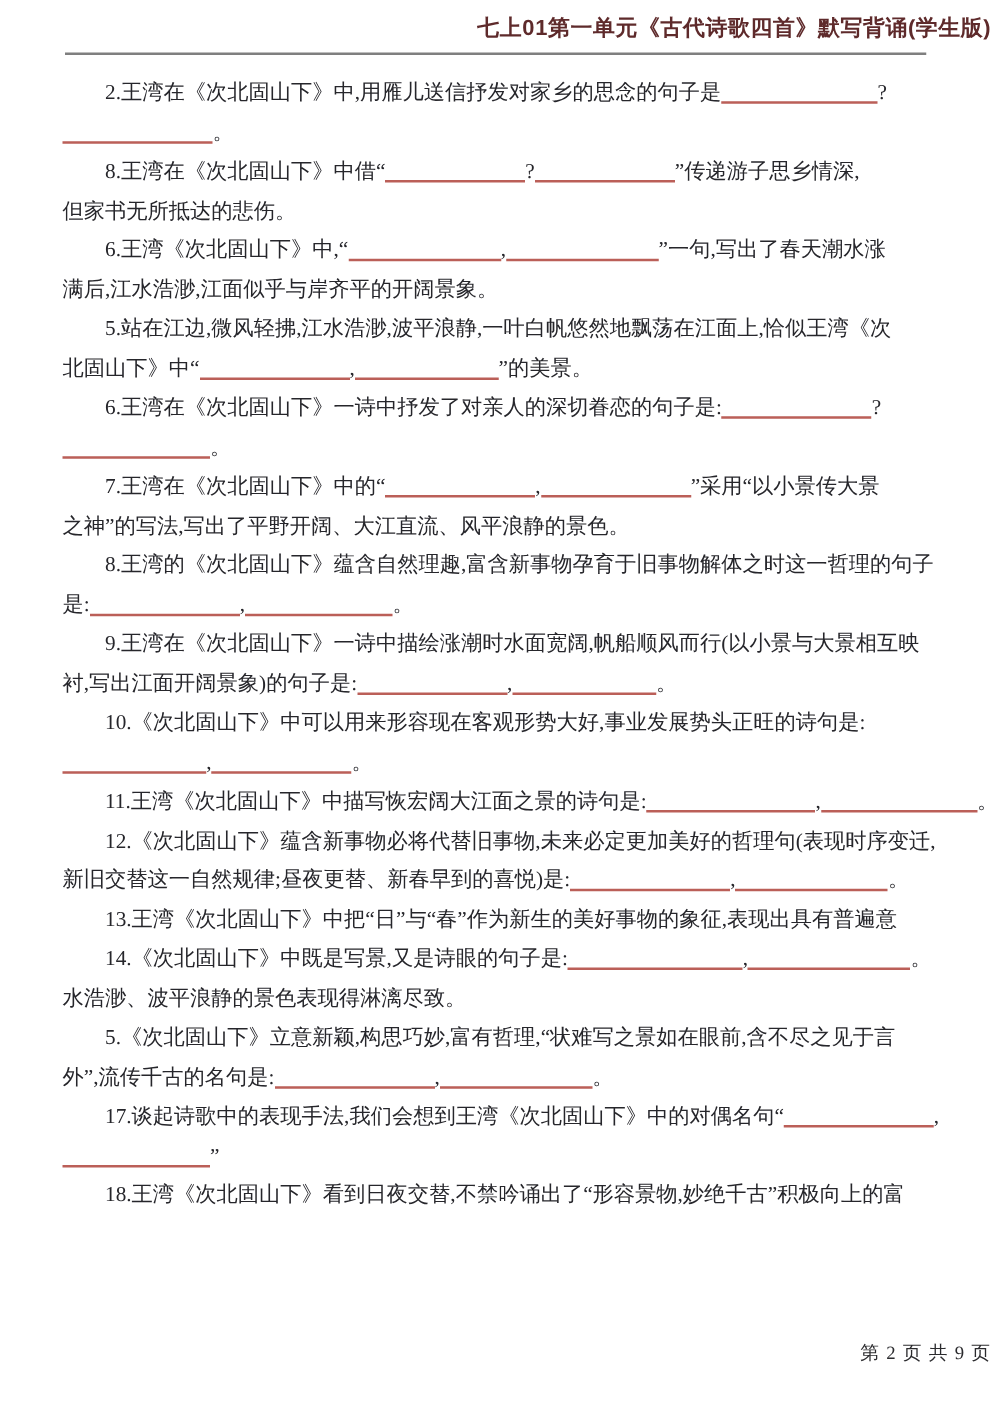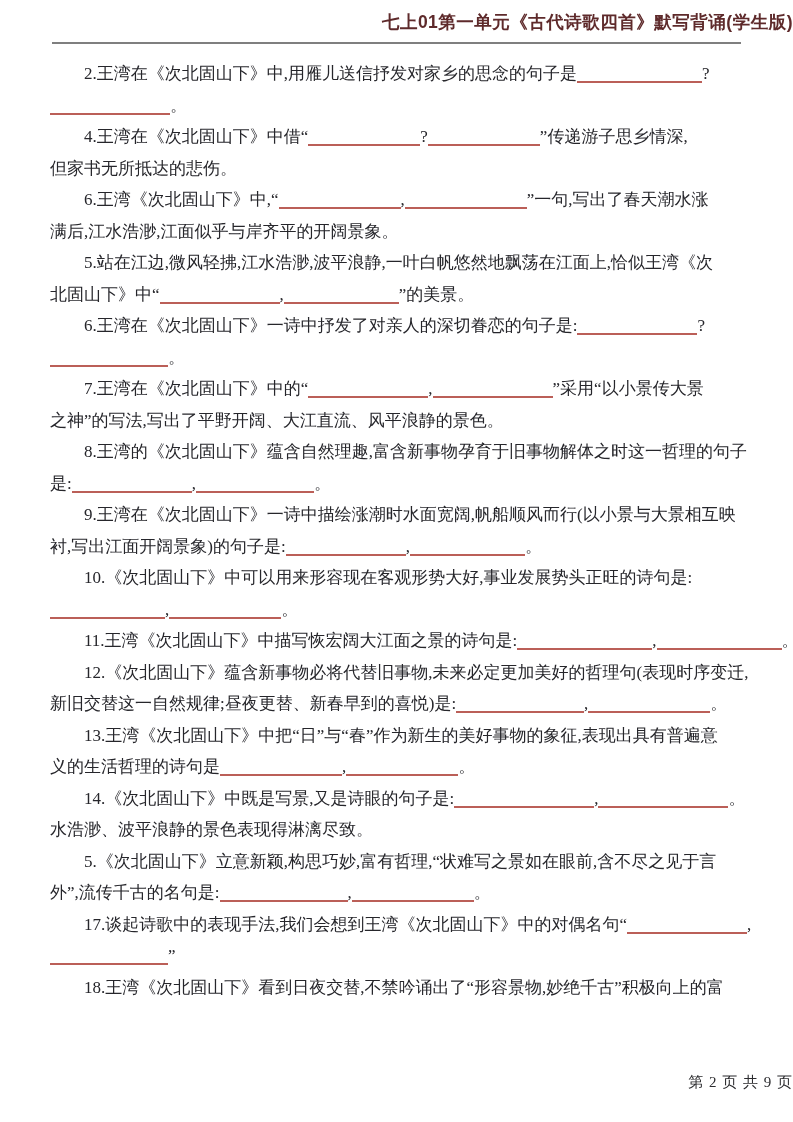--- a/index.html
+++ b/index.html
@@ -60,41 +60,40 @@
 
 <div class="page">
   <div class="header">
     <div class="title">七上01第一单元《古代诗歌四首》默写背诵(学生版)</div>
     <div class="rule"></div>
   </div>
 
   <div class="content">
       <div class="line indent"><span>2.王湾在《次北固山下》中,用雁儿送信抒发对家乡的思念的句子是</span><span class="blank" style="width: 125px;"></span><span>?</span></div>
       <div class="line"><span class="blank" style="width: 120px;"></span><span>。</span></div>
-      <div class="line indent"><span>4.王湾在《次北固山下》中借“</span><span class="blank" style="width: 112px;"></span><span>?</span><span class="blank" style="width: 112px;"></span><span>”传递游子思乡情深,</span></div>
+      <div class="line indent"><span>8.王湾在《次北固山下》中借“</span><span class="blank" style="width: 112px;"></span><span>?</span><span class="blank" style="width: 112px;"></span><span>”传递游子思乡情深,</span></div>
       <div class="line"><span>但家书无所抵达的悲伤。</span></div>
       <div class="line indent"><span>6.王湾《次北固山下》中,“</span><span class="blank" style="width: 122px;"></span><span>,</span><span class="blank" style="width: 122px;"></span><span>”一句,写出了春天潮水涨</span></div>
       <div class="line"><span>满后,江水浩渺,江面似乎与岸齐平的开阔景象。</span></div>
       <div class="line indent"><span>5.站在江边,微风轻拂,江水浩渺,波平浪静,一叶白帆悠然地飘荡在江面上,恰似王湾《次</span></div>
       <div class="line"><span>北固山下》中“</span><span class="blank" style="width: 120px;"></span><span>,</span><span class="blank" style="width: 115px;"></span><span>”的美景。</span></div>
       <div class="line indent"><span>6.王湾在《次北固山下》一诗中抒发了对亲人的深切眷恋的句子是:</span><span class="blank" style="width: 120px;"></span><span>?</span></div>
       <div class="line"><span class="blank" style="width: 118px;"></span><span>。</span></div>
       <div class="line indent"><span>7.王湾在《次北固山下》中的“</span><span class="blank" style="width: 120px;"></span><span>,</span><span class="blank" style="width: 120px;"></span><span>”采用“以小景传大景</span></div>
       <div class="line"><span>之神”的写法,写出了平野开阔、大江直流、风平浪静的景色。</span></div>
       <div class="line indent"><span>8.王湾的《次北固山下》蕴含自然理趣,富含新事物孕育于旧事物解体之时这一哲理的句子</span></div>
       <div class="line"><span>是:</span><span class="blank" style="width: 120px;"></span><span>,</span><span class="blank" style="width: 118px;"></span><span>。</span></div>
       <div class="line indent"><span>9.王湾在《次北固山下》一诗中描绘涨潮时水面宽阔,帆船顺风而行(以小景与大景相互映</span></div>
       <div class="line"><span>衬,写出江面开阔景象)的句子是:</span><span class="blank" style="width: 120px;"></span><span>,</span><span class="blank" style="width: 115px;"></span><span>。</span></div>
       <div class="line indent"><span>10.《次北固山下》中可以用来形容现在客观形势大好,事业发展势头正旺的诗句是:</span></div>
       <div class="line"><span class="blank" style="width: 115px;"></span><span>,</span><span class="blank" style="width: 112px;"></span><span>。</span></div>
       <div class="line indent"><span>11.王湾《次北固山下》中描写恢宏阔大江面之景的诗句是:</span><span class="blank" style="width: 135px;"></span><span>,</span><span class="blank" style="width: 125px;"></span><span>。</span></div>
       <div class="line indent"><span>12.《次北固山下》蕴含新事物必将代替旧事物,未来必定更加美好的哲理句(表现时序变迁,</span></div>
       <div class="line"><span>新旧交替这一自然规律;昼夜更替、新春早到的喜悦)是:</span><span class="blank" style="width: 128px;"></span><span>,</span><span class="blank" style="width: 122px;"></span><span>。</span></div>
       <div class="line indent"><span>13.王湾《次北固山下》中把“日”与“春”作为新生的美好事物的象征,表现出具有普遍意</span></div>
-      <div class="line"><span>义的生活哲理的诗句是</span><span class="blank" style="width: 122px;"></span><span>,</span><span class="blank" style="width: 112px;"></span><span>。</span></div>
       <div class="line indent"><span>14.《次北固山下》中既是写景,又是诗眼的句子是:</span><span class="blank" style="width: 140px;"></span><span>,</span><span class="blank" style="width: 130px;"></span><span>。</span></div>
       <div class="line"><span>水浩渺、波平浪静的景色表现得淋漓尽致。</span></div>
       <div class="line indent"><span>5.《次北固山下》立意新颖,构思巧妙,富有哲理,“状难写之景如在眼前,含不尽之见于言</span></div>
       <div class="line"><span>外”,流传千古的名句是:</span><span class="blank" style="width: 128px;"></span><span>,</span><span class="blank" style="width: 122px;"></span><span>。</span></div>
       <div class="line indent"><span>17.谈起诗歌中的表现手法,我们会想到王湾《次北固山下》中的对偶名句“</span><span class="blank" style="width: 120px;"></span><span>,</span></div>
       <div class="line"><span class="blank" style="width: 118px;"></span><span>”</span></div>
       <div class="line indent"><span>18.王湾《次北固山下》看到日夜交替,不禁吟诵出了“形容景物,妙绝千古”积极向上的富</span></div>
     </div>
 
   <div class="footer">

